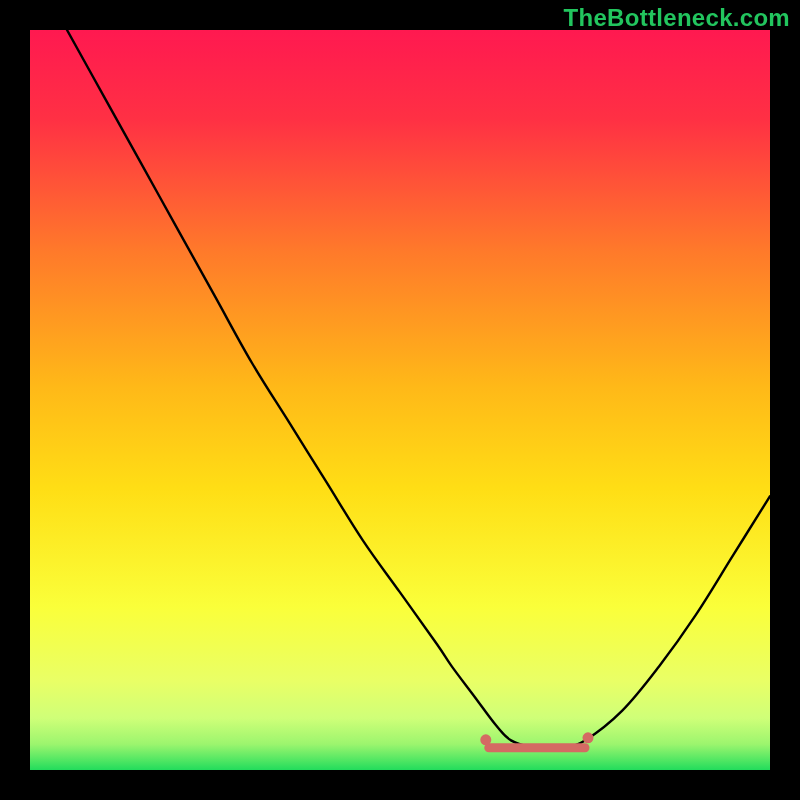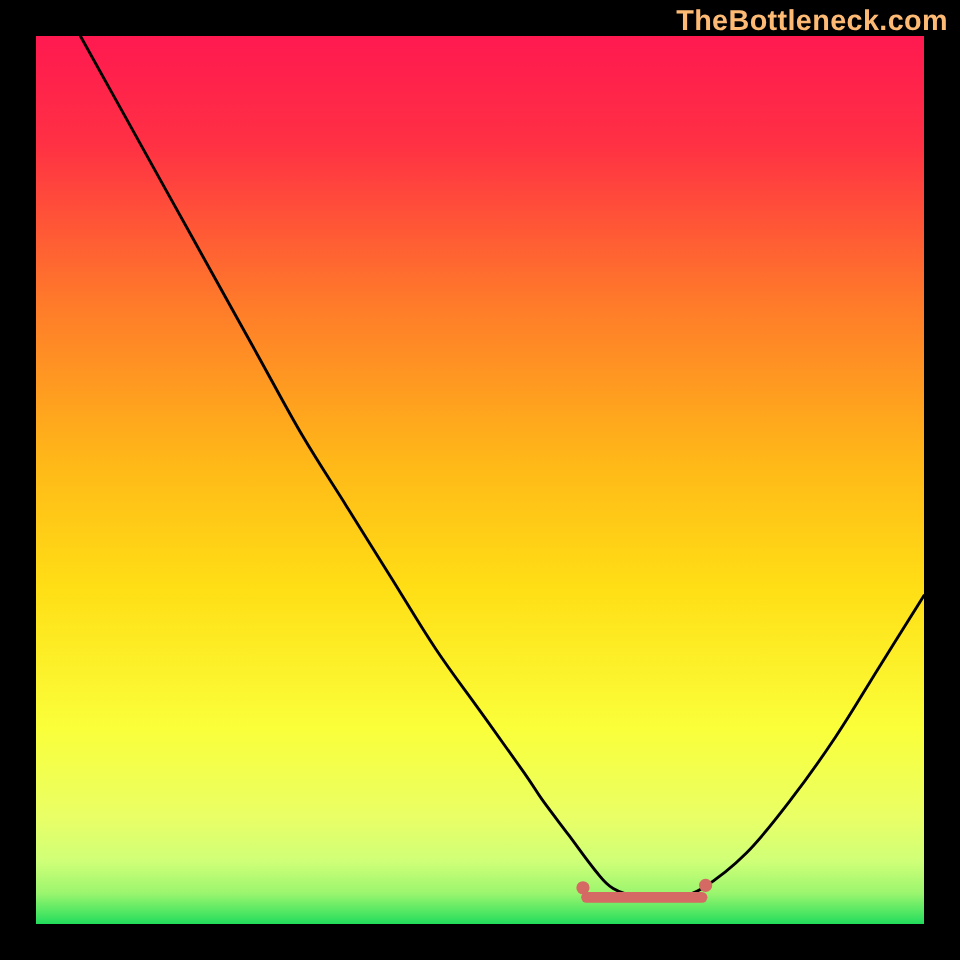--- a/index.html
+++ b/index.html
@@ -13,21 +13,21 @@
   .outer {
     position: relative;
     width: 800px;
     height: 800px;
     background: #000;
   }
   .watermark {
     position: absolute;
     top: 4px;
     right: 10px;
-    color: #fdba74;
+    color: #22c55e;
     font-family: Arial, Helvetica, sans-serif;
     font-size: 24px;
     font-weight: 600;
     letter-spacing: 0.3px;
   }
   .plot-wrap {
     position: absolute;
     left: 30px;
     top: 30px;
     width: 740px;

